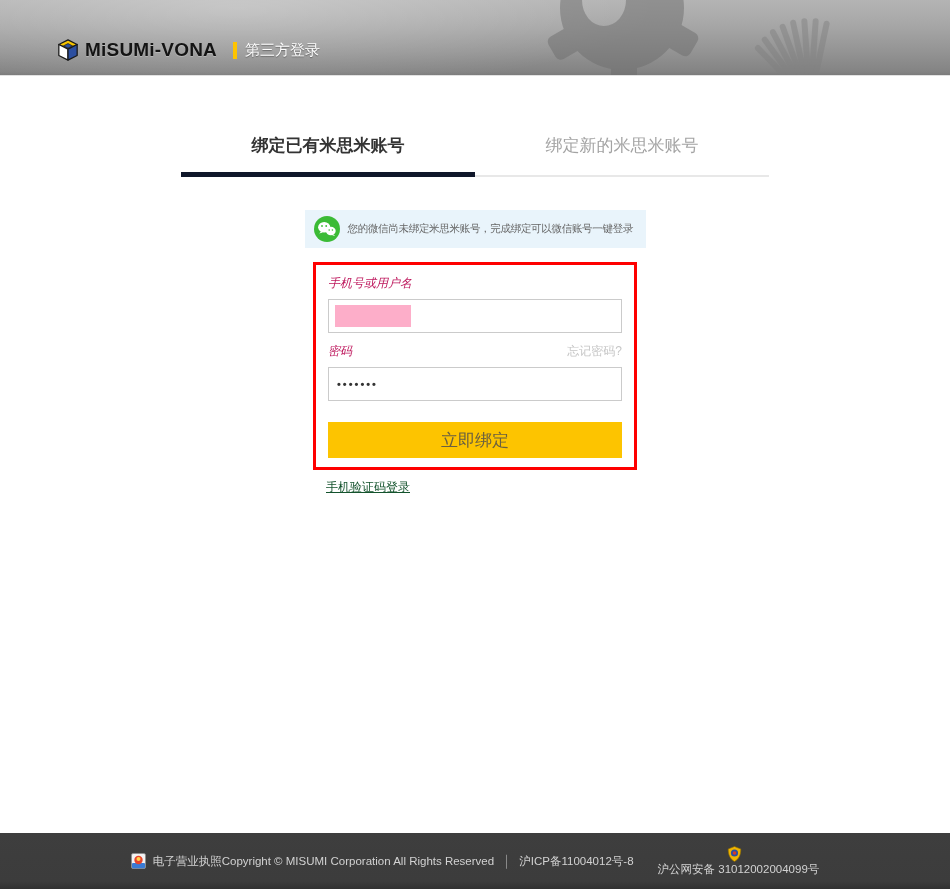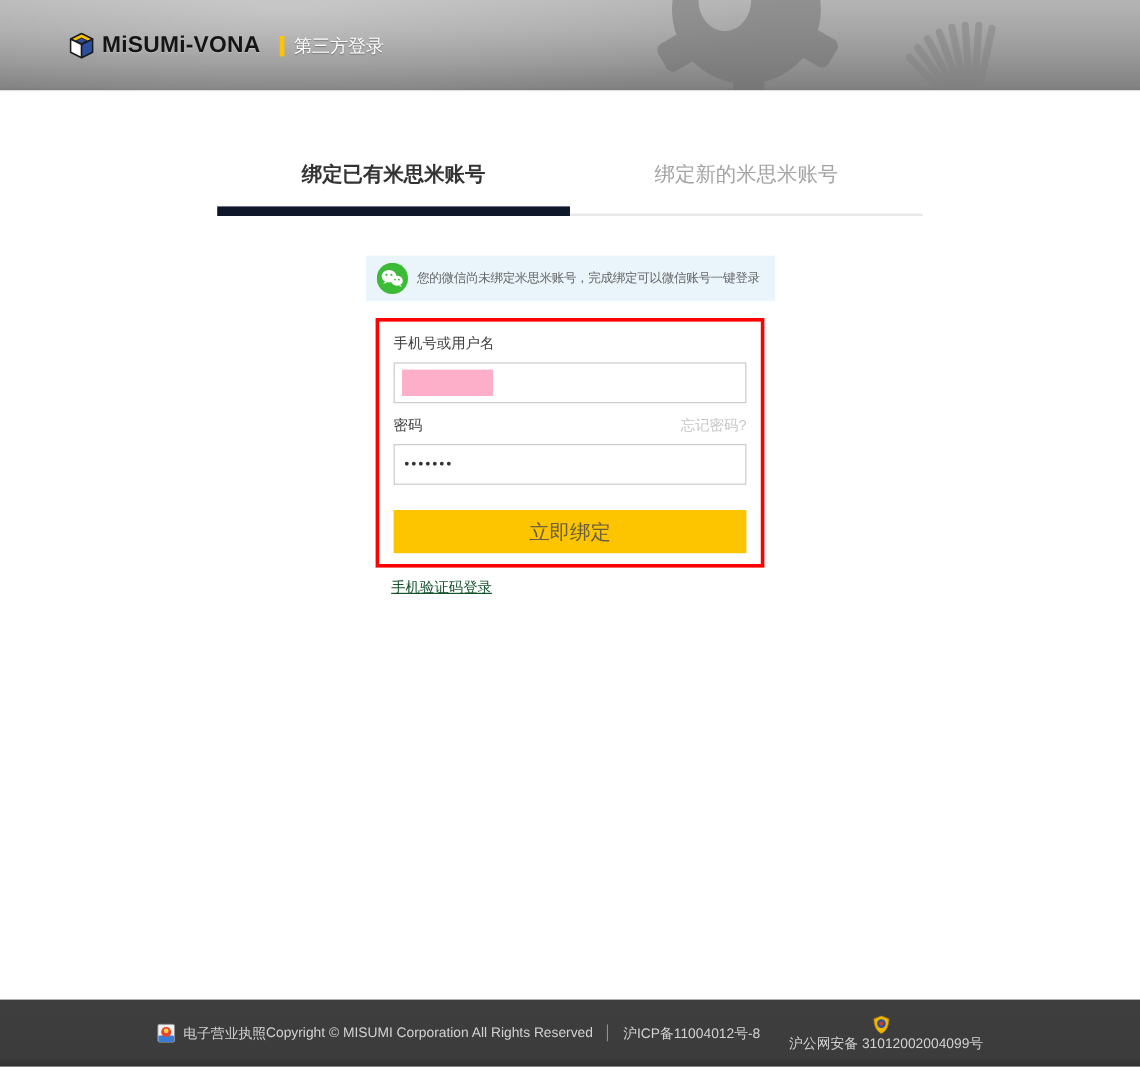--- a/index.html
+++ b/index.html
@@ -12,50 +12,50 @@
 
   
   .header {
     position:relative; height:76px; flex:0 0 76px; overflow:hidden;
     background:
       radial-gradient(ellipse 600px 120px at 25% 10%, rgba(255,255,255,.28), rgba(255,255,255,0) 70%),
       linear-gradient(180deg,#b4b4b4 0%,#a6a6a6 35%,#939393 70%,#838383 96%,#7b7b7b 100%);
     border-bottom:1px solid #e2e2e2;
   }
   .header-art { position:absolute; top:0; left:0; width:950px; height:76px; }
-  .brand { position:absolute; left:57px; top:0; height:76px; display:flex; align-items:center; }
+  .brand { position:absolute; left:57px; top:12px; height:76px; display:flex; align-items:center; }
   .logo-cube { width:22px; height:22px; margin-right:6px; }
   .brand-name {
     font-size:19px; font-weight:bold; color:#141414; letter-spacing:.2px;
     text-shadow:0 1px 0 rgba(255,255,255,.25);
   }
   .subtitle-bar { width:4px; height:17px; background:#ffc400; margin:0 8px 0 16px; display:inline-block; }
   .page-subtitle { font-size:15px; color:#fdfdfd; text-shadow:0 1px 1px rgba(0,0,0,.35); }
 
   
   .main { flex:1 1 auto; background:#fff; }
   .tabs { width:588px; margin:58px auto 0; display:flex; }
   .tab {
     flex:1 1 50%; text-align:center; font-size:17px; padding-bottom:16px;
     color:#a3a3a3; cursor:pointer; border-bottom:2px solid #e8e8e8;
   }
-  .tab.active { color:#333; font-weight:bold; border-bottom:8px solid #0f172a; padding-bottom:15px; }
+  .tab.active { color:#333; font-weight:bold; border-bottom:5px solid #0f172a; padding-bottom:15px; }
 
   .notice {
     width:341px; margin:33px auto 0; background:#e9f4fb;
     display:flex; align-items:center; padding:6px 9px; height:38px;
   }
   .wechat-icon { width:26px; height:26px; flex:0 0 26px; margin-right:8px; }
   .notice-text { font-size:10.5px; color:#666; white-space:nowrap; letter-spacing:-.3px; }
 
   .form-box {
     width:324px; margin:14px auto 0; border:3px solid #fe0000;
     background:#fff; padding:6px 12px 9px;
   }
-  .field-label { display:block; font-size:12px; color:#404040; margin:4px 0 7px; }
+  .field-label { display:block; font-size:12px; color:#be185d; margin:4px 0 7px;font-style:italic; }
   .input-wrap { position:relative; }
   .text-input {
     width:100%; height:34px; border:1px solid #cbcbcb; background:#fff;
     padding:0 8px; font-size:12px; color:#333; outline:none;
     font-family:"Liberation Sans", sans-serif;
   }
   .autofill-highlight {
     position:absolute; left:7px; top:6px; width:76px; height:22px;
     background:#fdaec9; pointer-events:none;
   }

